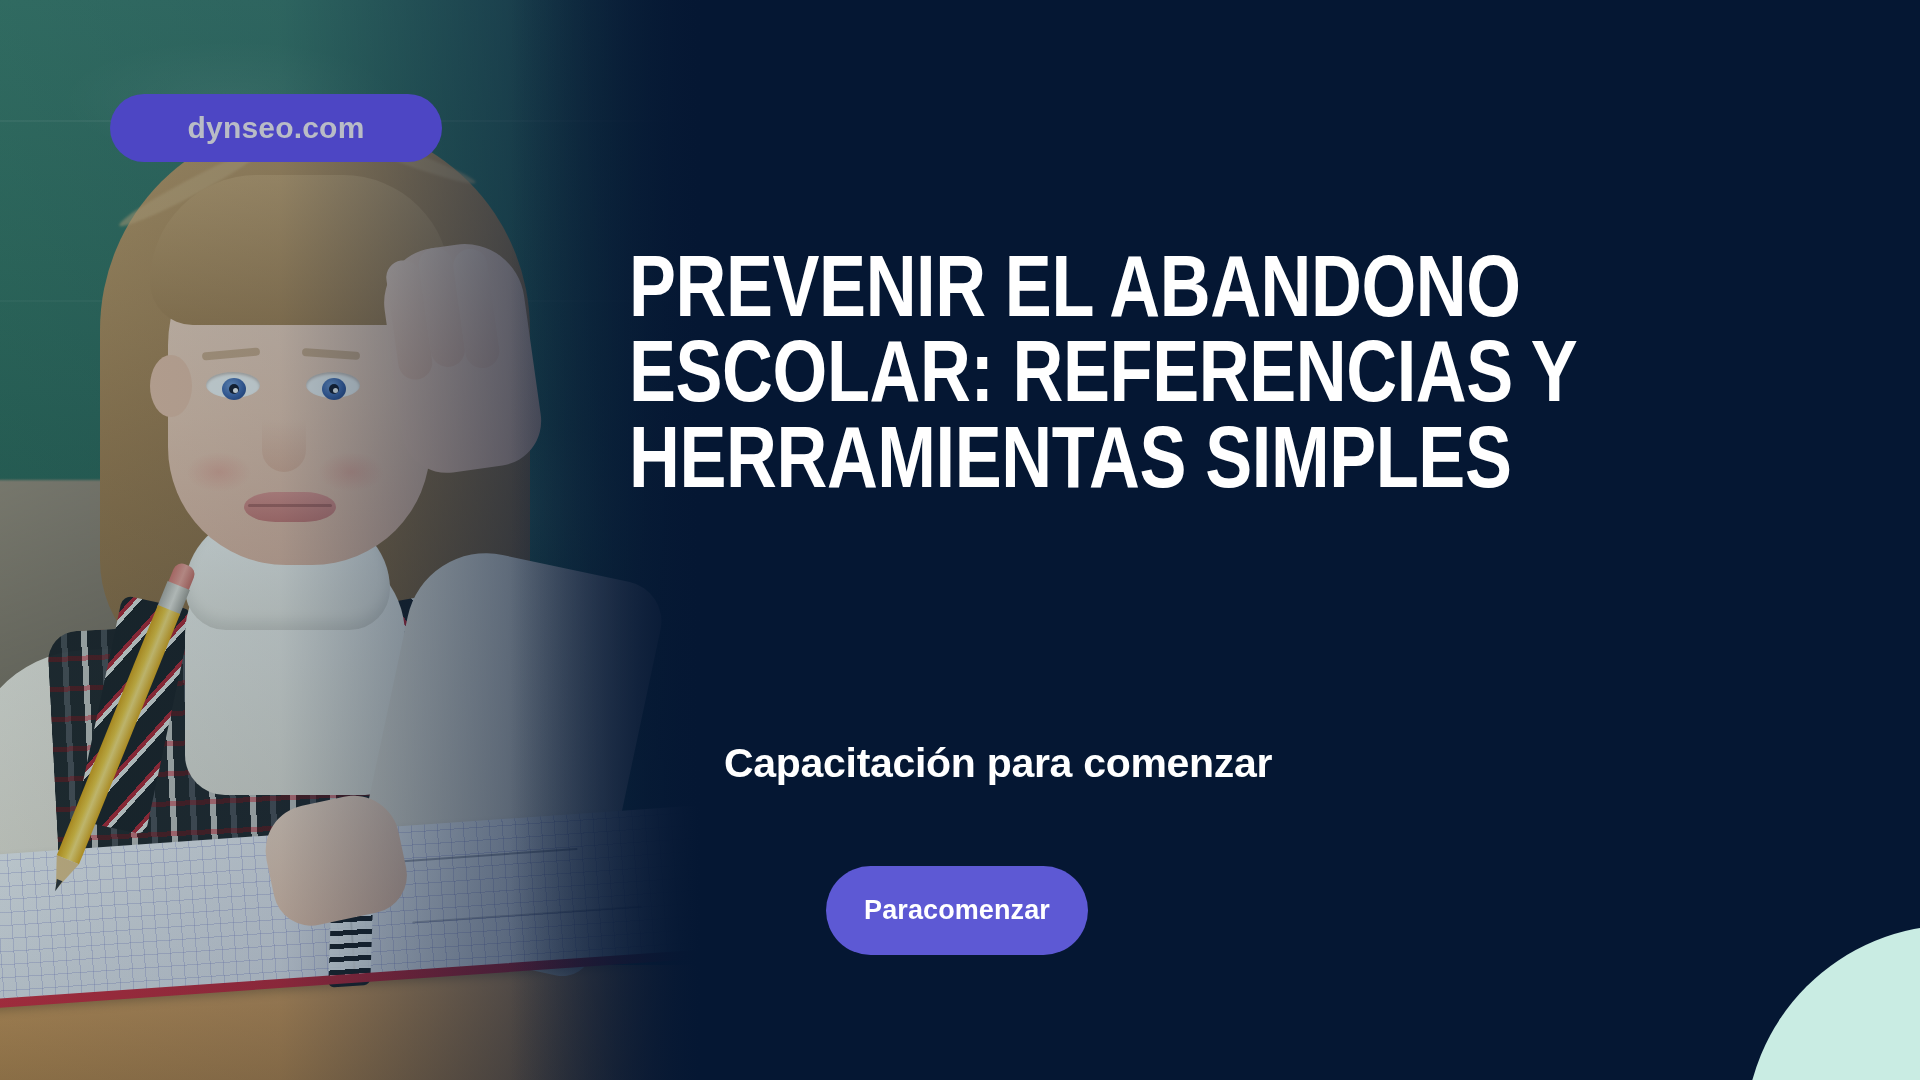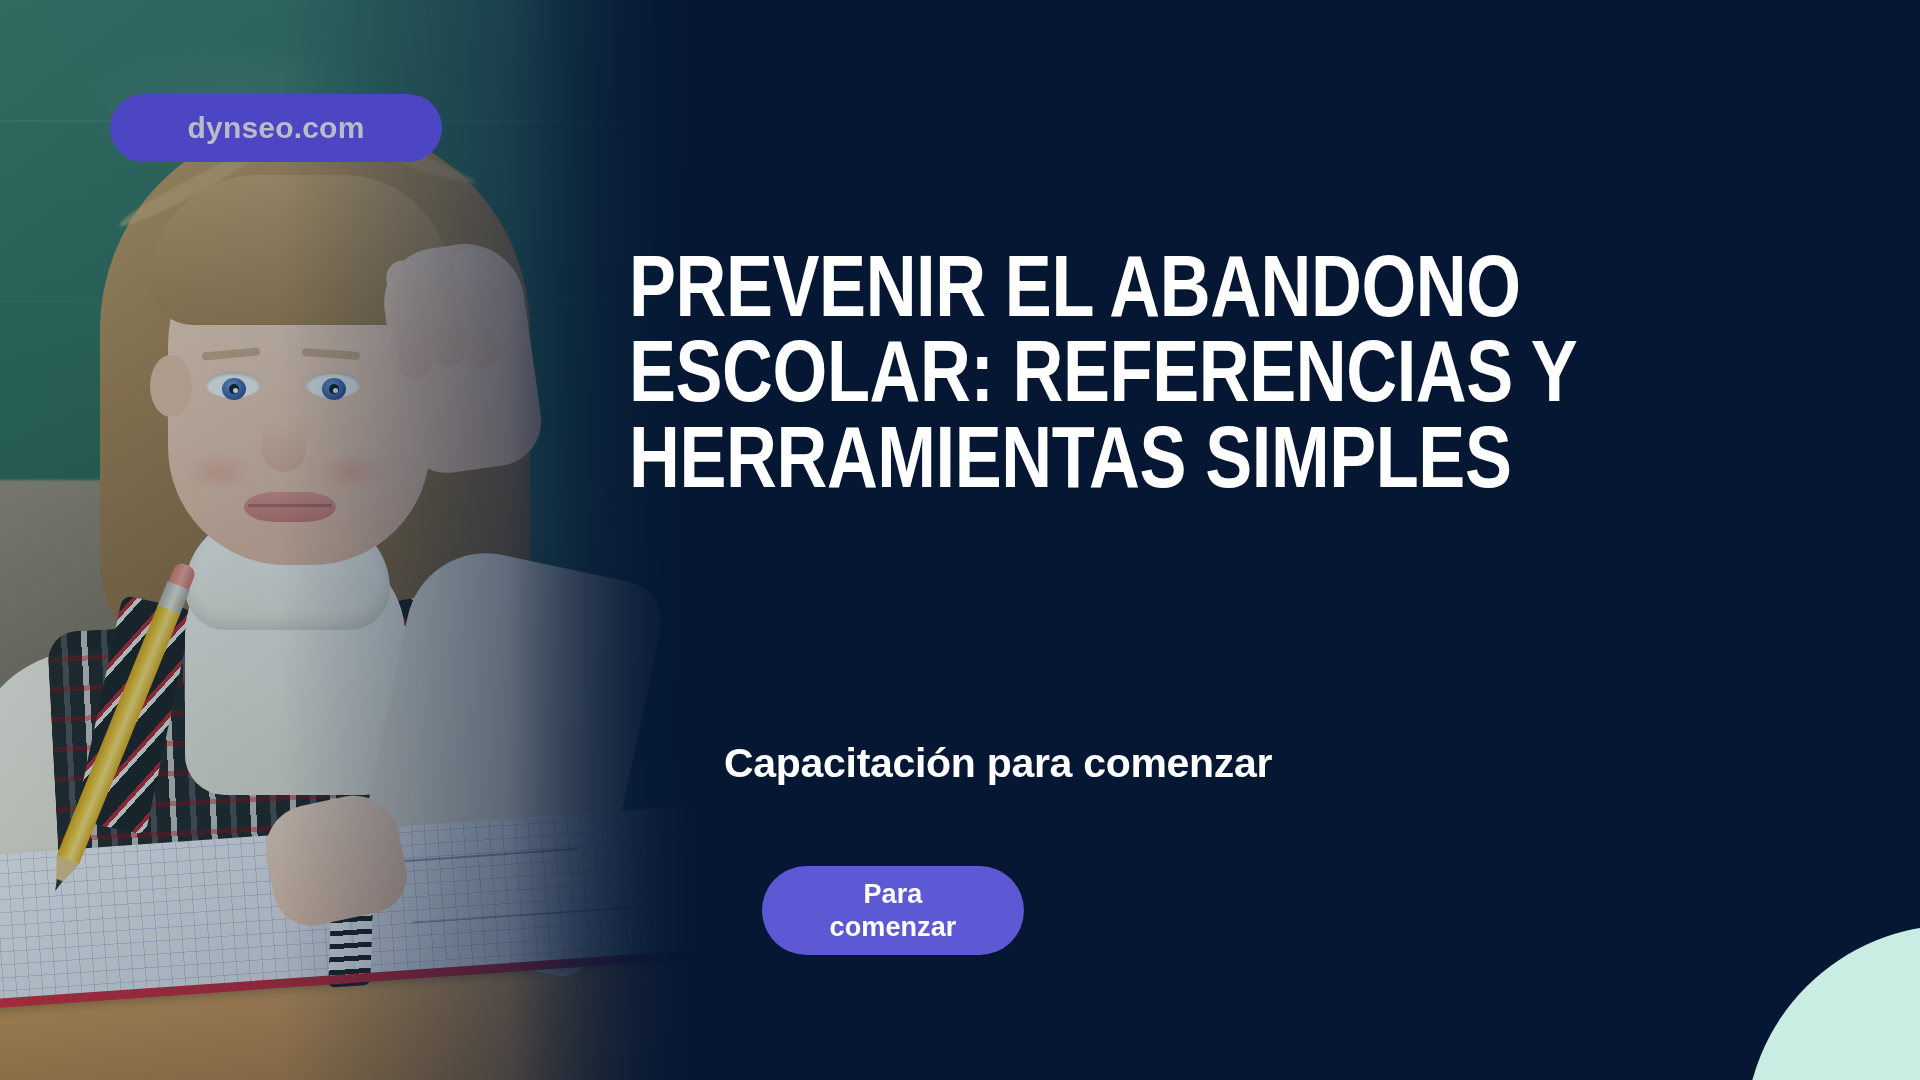--- a/index.html
+++ b/index.html
@@ -312,26 +312,26 @@
     position:absolute; left:724px; top:740px;
     color:#ffffff;
     font-size:41px;
     font-weight:700;
     letter-spacing:-0.3px;
     font-family:"Liberation Sans", sans-serif;
   }
 
   
   .cta-button {
-    position:absolute; left:762px; top:866px;
+    position:absolute; left:826px; top:866px;
     width:262px; height:89px;
     background:#5d59d4;
     border-radius:45px;
     border:none;
-    display:flex; flex-direction:column;
+    display:flex; flex-direction:row;
     align-items:center; justify-content:center;
     cursor:pointer;
     padding:0;
   }
   .cta-line {
     color:#ffffff; font-size:27px; font-weight:700;
     line-height:1.22; letter-spacing:.1px;
     font-family:"Liberation Sans", sans-serif;
   }
 

